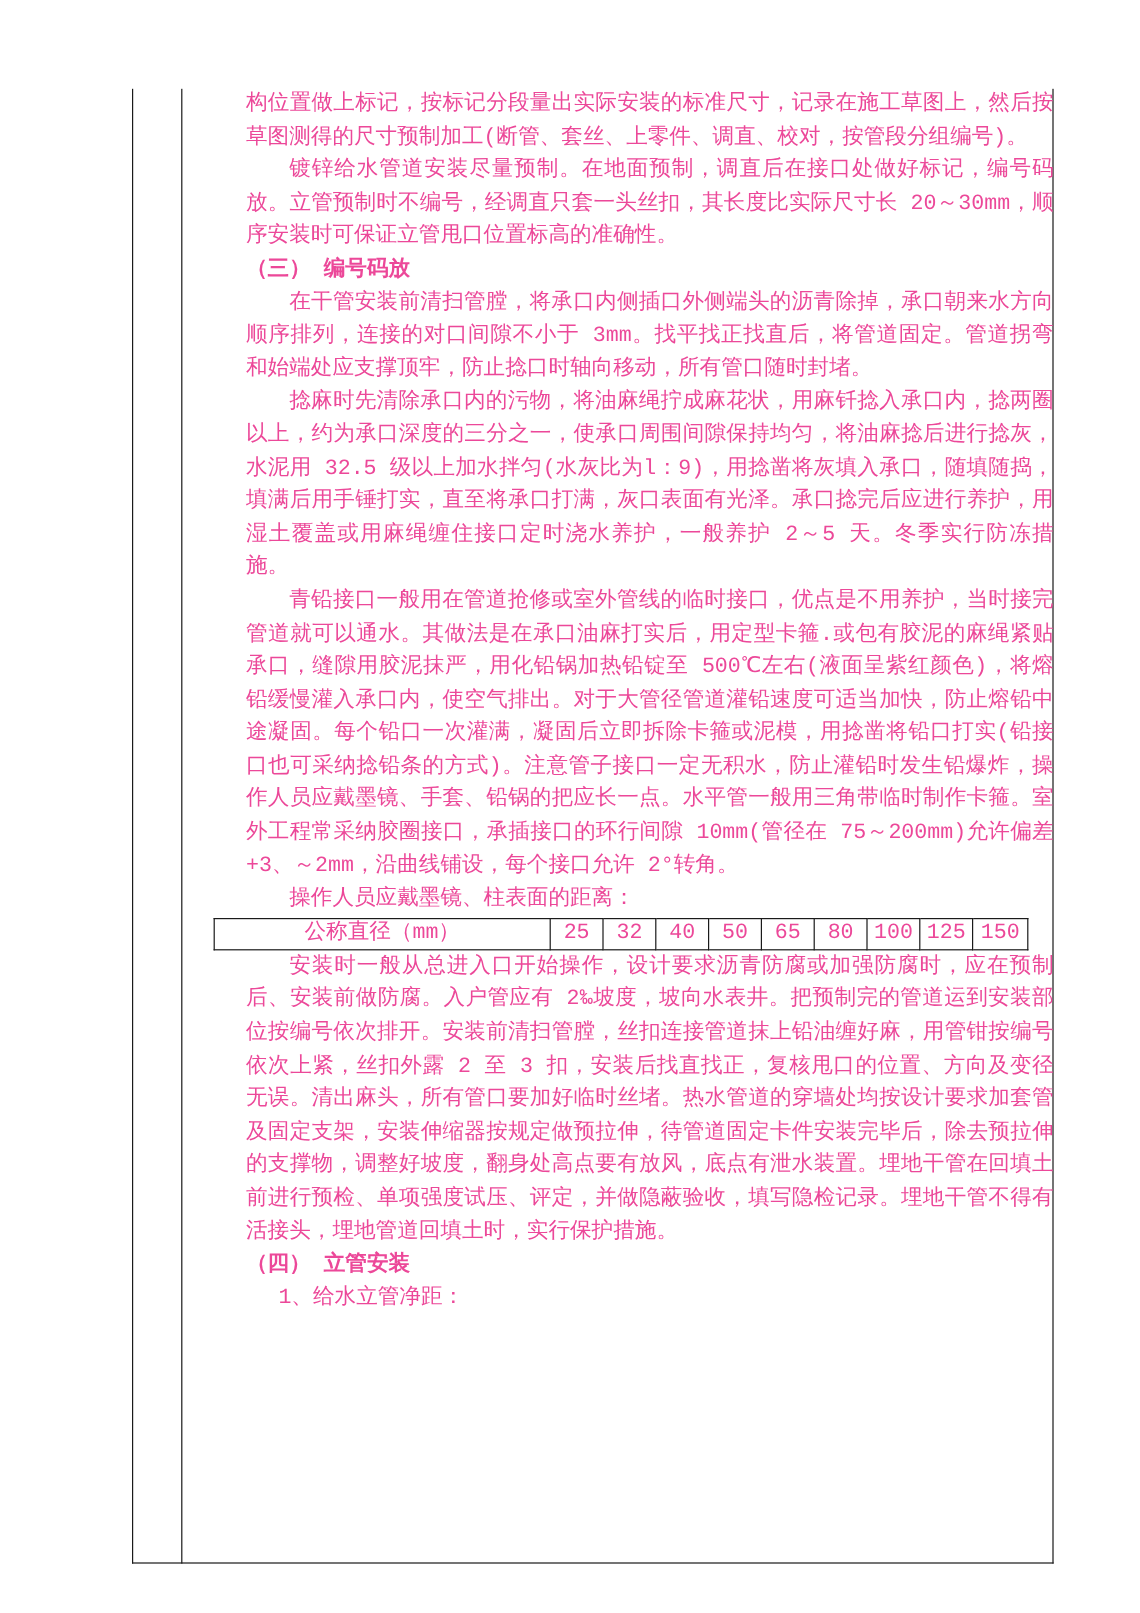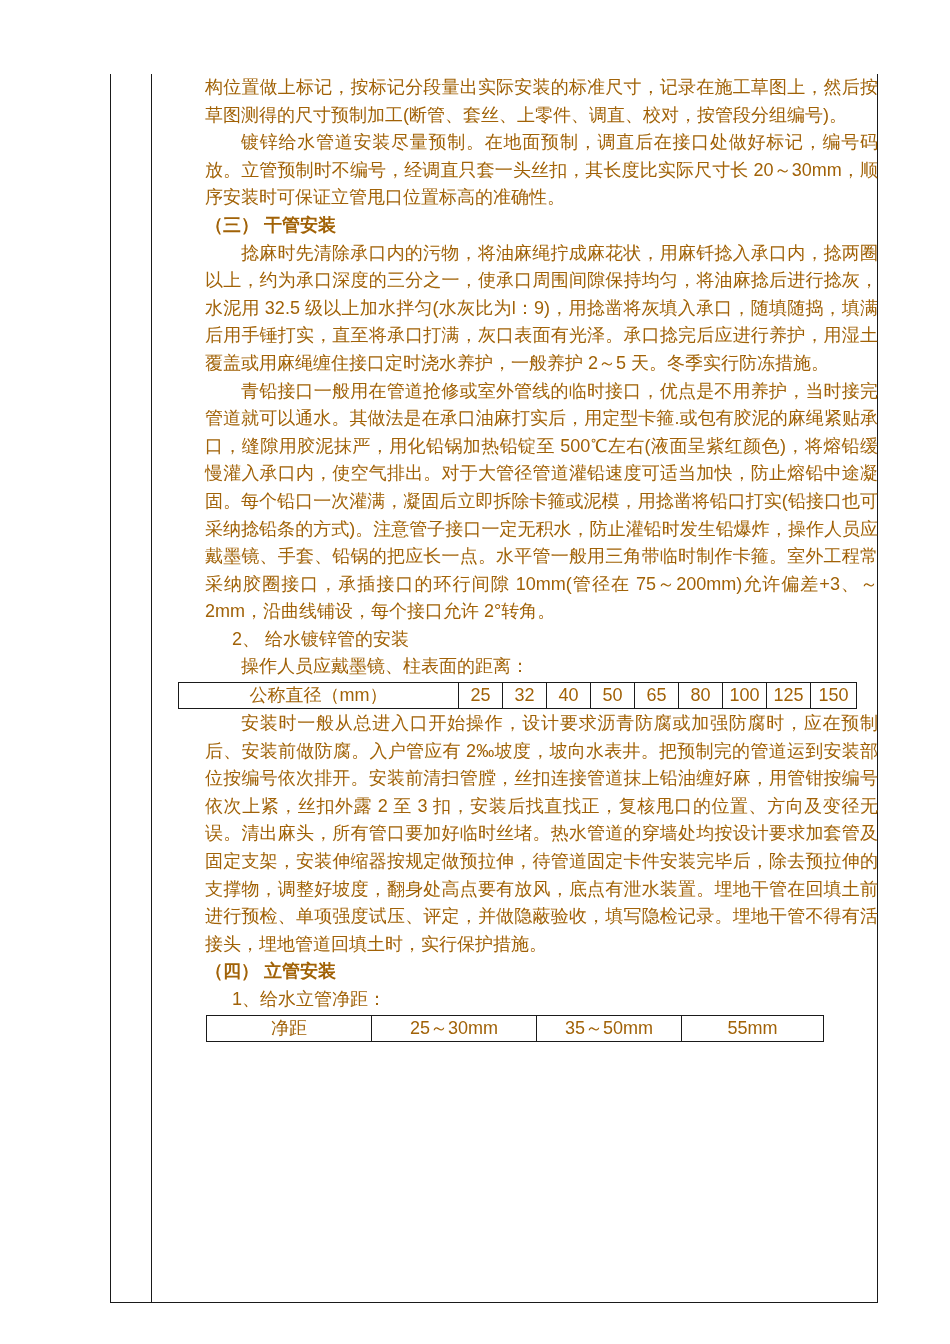--- a/index.html
+++ b/index.html
@@ -2,22 +2,22 @@
 <html><head>
 <meta charset="utf-8">
 <style>
   * { box-sizing: border-box; }
   html, body { margin: 0; padding: 0; background: #ffffff; }
   .page {
     position: relative;
     width: 950px;
     height: 1344px;
     background: #ffffff;
-    color: #a16207;
-    font-family: Liberation Sans, sans-serif;
+    color: #ec4899;
+    font-family: Liberation Mono, monospace;
     overflow: hidden;
   }
   .vline {
     position: absolute;
     top: 74px;
     width: 1px;
     height: 1229px;
     background: #1a1a1a;
   }
   .v-outer-left { left: 110px; }
@@ -69,24 +69,24 @@
 
   <div class="vline v-outer-left"></div>
   <div class="vline v-divider"></div>
   <div class="vline v-right"></div>
   <div class="hline-bottom"></div>
 
   <div class="content">
 
     <p class="no-indent">构位置做上标记，按标记分段量出实际安装的标准尺寸，记录在施工草图上，然后按草图测得的尺寸预制加工(断管、套丝、上零件、调直、校对，按管段分组编号)。</p>
     <p>镀锌给水管道安装尽量预制。在地面预制，调直后在接口处做好标记，编号码放。立管预制时不编号，经调直只套一头丝扣，其长度比实际尺寸长 20～30mm，顺序安装时可保证立管甩口位置标高的准确性。</p>
-    <p class="heading">（三） 干管安装</p>
+    <p class="heading">（三） 编号码放</p>
+    <p>在干管安装前清扫管膛，将承口内侧插口外侧端头的沥青除掉，承口朝来水方向顺序排列，连接的对口间隙不小于 3mm。找平找正找直后，将管道固定。管道拐弯和始端处应支撑顶牢，防止捻口时轴向移动，所有管口随时封堵。</p>
     <p>捻麻时先清除承口内的污物，将油麻绳拧成麻花状，用麻钎捻入承口内，捻两圈以上，约为承口深度的三分之一，使承口周围间隙保持均匀，将油麻捻后进行捻灰，水泥用 32.5 级以上加水拌匀(水灰比为l：9)，用捻凿将灰填入承口，随填随捣，填满后用手锤打实，直至将承口打满，灰口表面有光泽。承口捻完后应进行养护，用湿土覆盖或用麻绳缠住接口定时浇水养护，一般养护 2～5 天。冬季实行防冻措施。</p>
     <p>青铅接口一般用在管道抢修或室外管线的临时接口，优点是不用养护，当时接完管道就可以通水。其做法是在承口油麻打实后，用定型卡箍.或包有胶泥的麻绳紧贴承口，缝隙用胶泥抹严，用化铅锅加热铅锭至 500℃左右(液面呈紫红颜色)，将熔铅缓慢灌入承口内，使空气排出。对于大管径管道灌铅速度可适当加快，防止熔铅中途凝固。每个铅口一次灌满，凝固后立即拆除卡箍或泥模，用捻凿将铅口打实(铅接口也可采纳捻铅条的方式)。注意管子接口一定无积水，防止灌铅时发生铅爆炸，操作人员应戴墨镜、手套、铅锅的把应长一点。水平管一般用三角带临时制作卡箍。室外工程常采纳胶圈接口，承插接口的环行间隙 10mm(管径在 75～200mm)允许偏差+3、～2mm，沿曲线铺设，每个接口允许 2°转角。</p>
-    <p class="item">2、 给水镀锌管的安装</p>
     <p>操作人员应戴墨镜、柱表面的距离：</p>
 
     <table class="t1">
       <colgroup>
         <col style="width:280px">
         <col style="width:44px">
           <col style="width:44px">
           <col style="width:44px">
           <col style="width:44px">
         <col style="width:44px">
@@ -116,24 +116,18 @@
     <p class="item">1、给水立管净距：</p>
 
     <table class="t2">
       <colgroup>
         <col style="width:165px">
           <col style="width:165px">
           <col style="width:145px">
           <col style="width:142px">
       </colgroup>
       <tbody>
-      <tr>
-        <td>净距</td>
-        <td>25～30mm</td>
-        <td>35～50mm</td>
-        <td>55mm</td>
-      </tr>
     </tbody>
       </table>
 
 
   </div>
 </div>
 
 </body></html>

